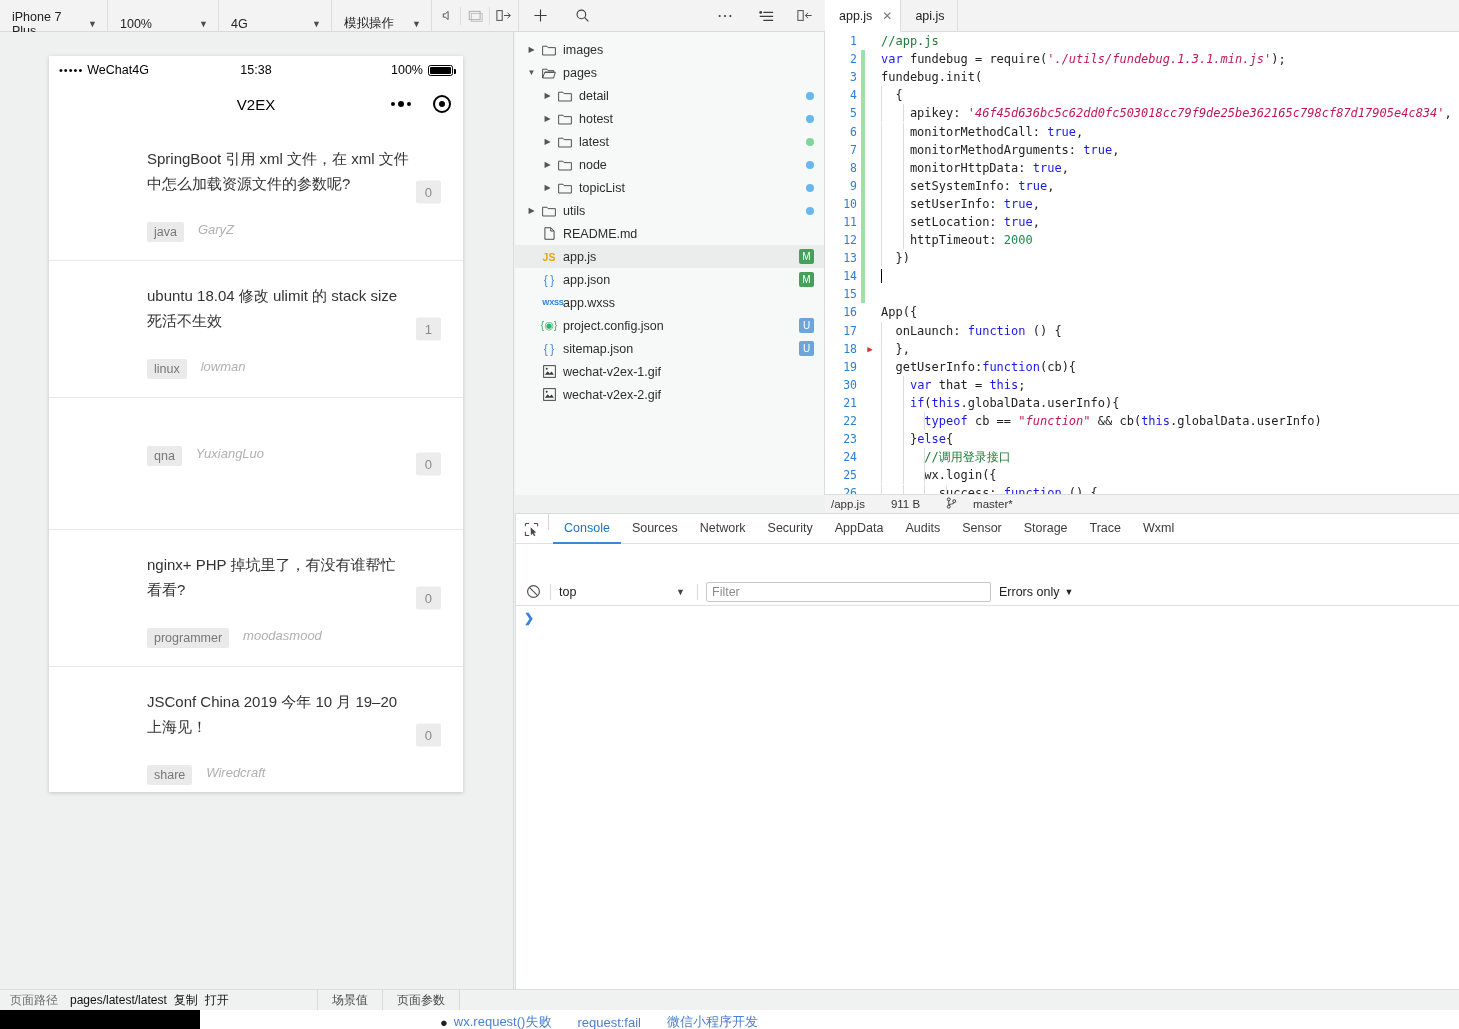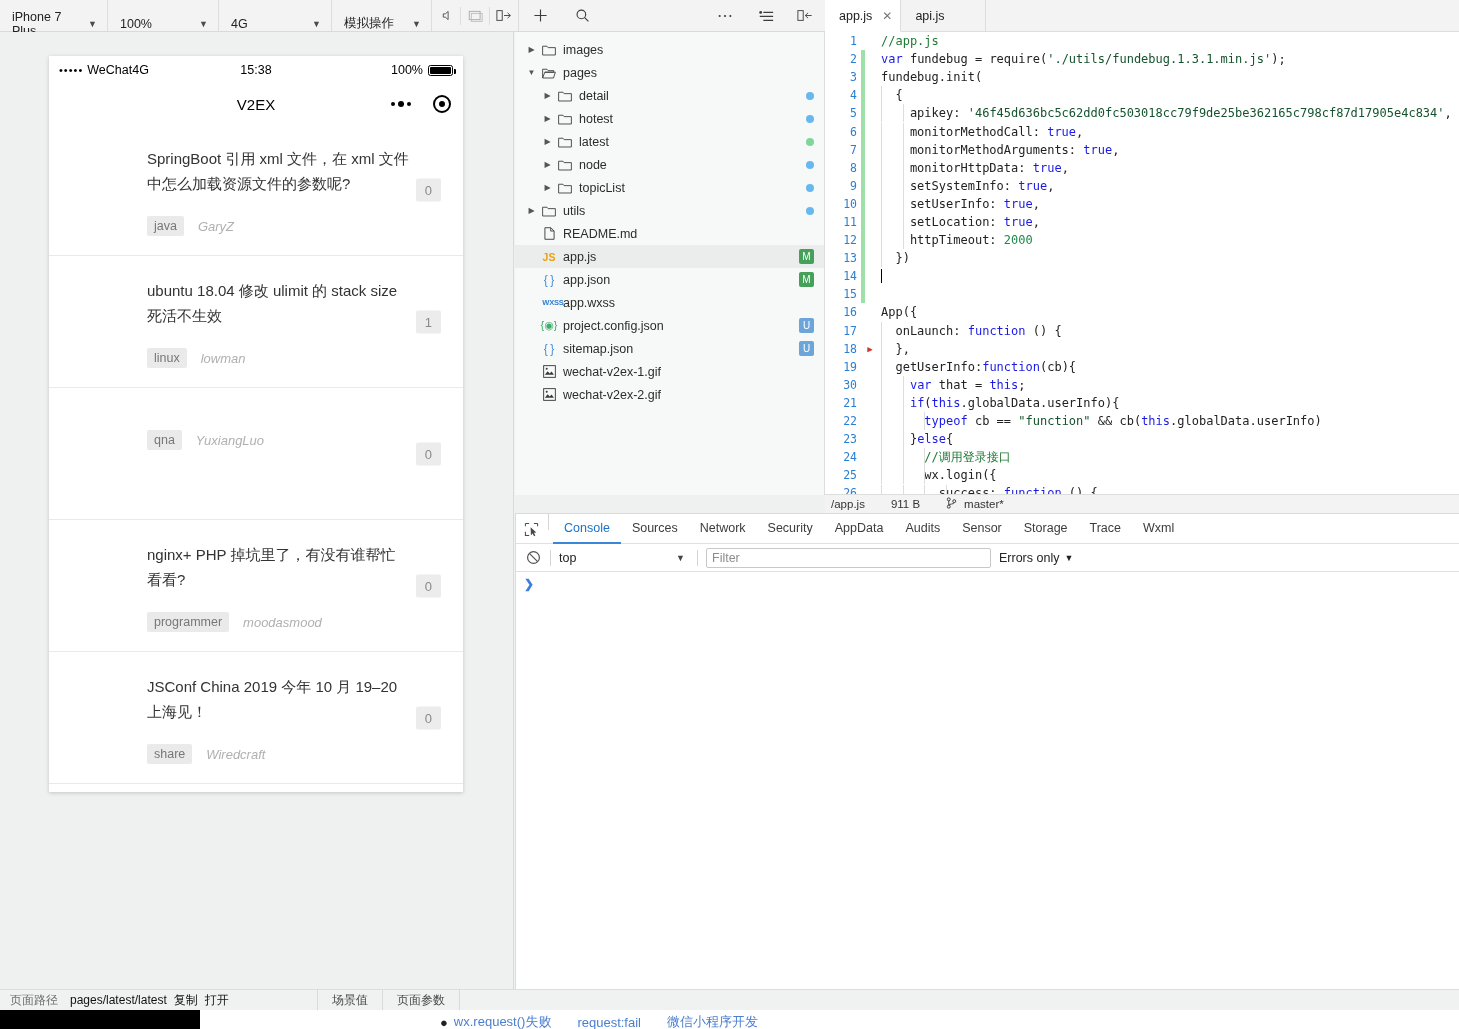--- a/index.html
+++ b/index.html
@@ -122,21 +122,21 @@
   .topic {
     position: relative;
     padding: 22px 22px 18px 98px;
     border-bottom: 1px solid #e9e9e9;
     min-height: 132px;
   }
   .topic-title {
     font-size: 15px; line-height: 25px; color:#333;
     max-width: 262px;
   }
-  .topic-meta { margin-top: 20px; display:flex; align-items:center; gap:14px; }
+  .topic-meta { margin-top: 26px; display:flex; gap:14px; }
   .tag {
     background:#eaeaea; color:#777; font-size:12.5px;
     padding: 3px 7px; border-radius: 2px;
   }
   .author { color:#b0b0b0; font-size:13px;font-style:italic; }
   .replies {
     position:absolute; right: 22px; top: 50%; transform: translateY(-50%);
     background:#ececec; color:#8a8a8a; font-size:13px;
     padding: 4px 9px; border-radius:2px; min-width:22px; text-align:center;
   }
@@ -207,35 +207,35 @@
     width: 36px; text-align:right; flex:none;
     color:#2a7fd4; font-size:11.5px;
     font-family:"DejaVu Sans Mono", monospace;
     padding-right: 4px;
   }
   .chg { width:4px; align-self:stretch; flex:none; background:transparent; }
   .chg.green { background:#9fe0a8; }
   .brk { width: 10px; flex:none; text-align:center; color:#d0342c; font-size:9px; }
   .code { padding-left: 6px; color:#222; }
   .k   { color:#1a1ae6; }        
-  .str { color:#14532d; }        
+  .str { color:#be185d;font-style:italic; }        
   .num { color:#1b8a4b; }        
   .cmt { color:#1f7a35; }
   .caret-bar {
     display:inline-block; width:1px; height:14px; background:#000;
     vertical-align:-3px;
   }
   .ed-status {
     position:absolute; left:0; bottom:0;
     width: 634px; height: 19px;
     background:#f3f3f3; border-top:1px solid #dcdedd;
     display:flex; align-items:center; gap: 26px;
     padding-left: 6px; font-size: 11.5px; color:#333;
   }
-  .ed-status .git { display:flex; align-items:center; gap:7px; }
+  .ed-status .git { display:flex; align-items:center; gap:16px; }
 
   
   .devtools {
     position:absolute; top:513px; left:515px;
     width: 944px; height: 476px;
     background:#fff;
     border-top:1px solid #d8dbdb;
     border-left:1px solid #dadddd;
   }
   .dt-tabbar {
@@ -247,21 +247,21 @@
   }
   .dt-sep { width:1px; height:16px; background:#d5d5d5; margin:0 4px 0 2px; }
   .dt-tab {
     padding: 0 11px; height:30px; display:flex; align-items:center;
     font-size: 12.5px; color:#3c3c3c; cursor:default;
     border-bottom: 2px solid transparent;
   }
   .dt-tab.active { color:#1a73c7; border-bottom-color:#3b86d6; }
   .dt-filterbar {
     display:flex; align-items:center; height: 28px;
-    border-bottom:1px solid #e0e0e0; padding: 0 8px; gap: 8px;
+    border-bottom:1px solid #e0e0e0; padding: 0 8px; gap: 8px; margin-top: 34px;
   }
   .dt-clear { width:18px; height:18px; display:flex; align-items:center; justify-content:center; }
   .dt-vsep { width:1px; height:16px; background:#d5d5d5; }
   .ctx-select {
     width: 130px; display:flex; align-items:center; justify-content:space-between;
     font-size:12.5px; color:#222; padding-right:4px;
   }
   .ctx-select .caret { font-size:9px; color:#444; }
   .dt-filter {
     flex: none; width: 285px; height: 20px;
@@ -660,21 +660,21 @@
         <span class="tlabel">wechat-v2ex-2.gif</span>
       </div>
     </div>
 
   <div class="editor">
     <div class="ed-tabs">
         <div class="ed-tab active" style="padding-right: 8px;">
           <span>app.js</span>
           <span class="x">✕</span>
         </div>
-        <div class="ed-tab" style="padding-right: 40px;">
+        <div class="ed-tab" style="padding-right: 12px;">
           <span>api.js</span>
         </div>
       </div>
     <div class="ed-body">
         <div class="ed-line"><span class="ln">1</span><span class="chg"></span><span class="brk"></span><span class="code"><span class="cmt">//app.js</span></span></div>
         <div class="ed-line"><span class="ln">2</span><span class="chg green"></span><span class="brk"></span><span class="code"><span class="k">var</span><span> fundebug = require(</span><span class="str">'./utils/fundebug.1.3.1.min.js'</span><span>);</span></span></div>
         <div class="ed-line"><span class="ln">3</span><span class="chg green"></span><span class="brk"></span><span class="code"><span>fundebug.init(</span></span></div>
         <div class="ed-line"><span class="ln">4</span><span class="chg green"></span><span class="brk"></span><span class="code"><span>  {</span></span></div>
         <div class="ed-line"><span class="ln">5</span><span class="chg green"></span><span class="brk"></span><span class="code"><span>    apikey: </span><span class="str">'46f45d636bc5c62dd0fc503018cc79f9de25be362165c798cf87d17905e4c834'</span><span>,</span></span></div>
         <div class="ed-line"><span class="ln">6</span><span class="chg green"></span><span class="brk"></span><span class="code"><span>    monitorMethodCall: </span><span class="k">true</span><span>,</span></span></div>

